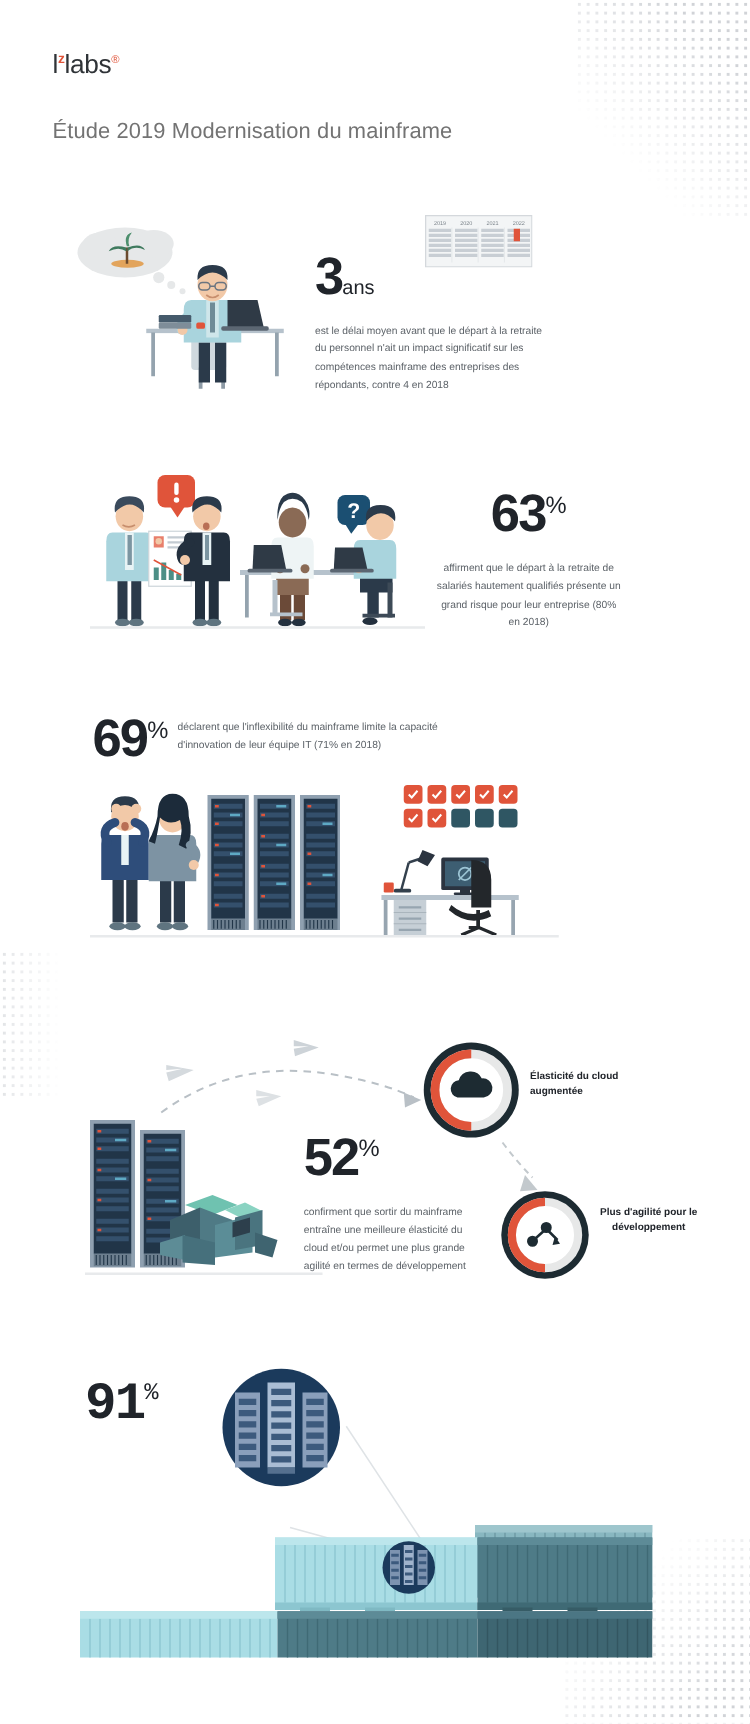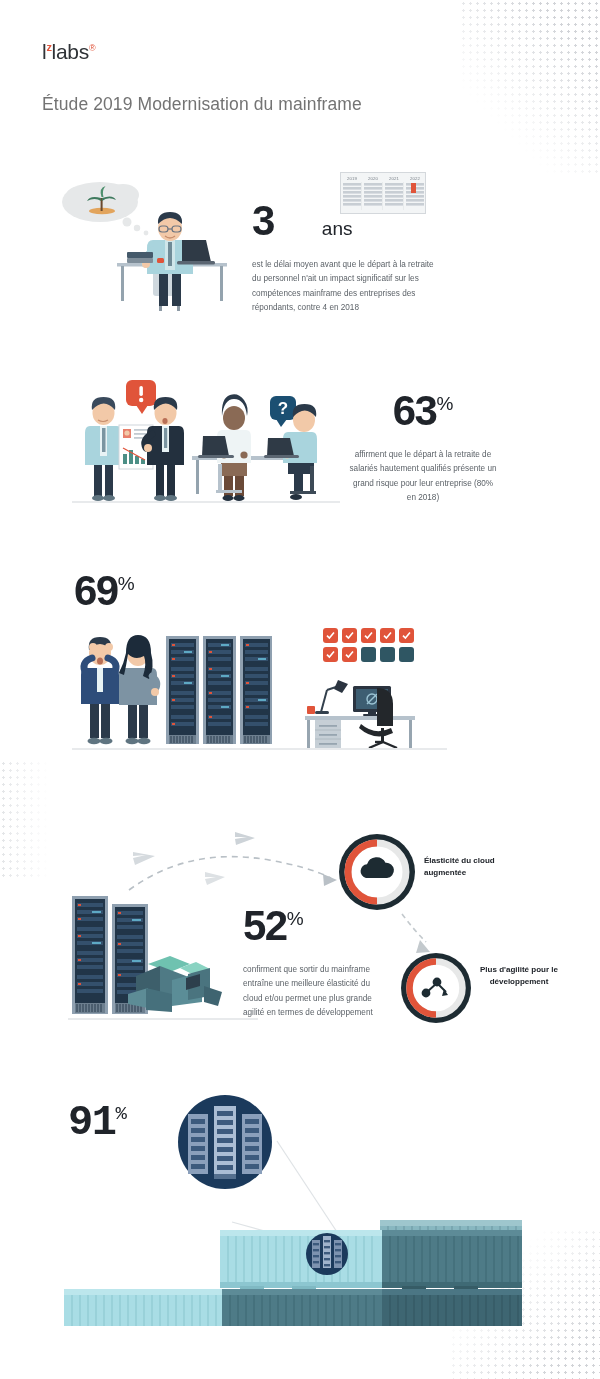--- a/index.html
+++ b/index.html
@@ -38,21 +38,21 @@
   .logo .z { color: #e0543a; font-size: 11px; vertical-align: super; font-weight: 600; }
   .logo .labs { font-weight: 400; }
   .logo .reg { color: #e0543a; font-size: 9px; vertical-align: super; }
 
   .title { position: absolute; left: 42px; top: 94px; font-size: 17.5px;
            color: #737373; font-weight: 400; letter-spacing: .1px; }
 
   
   .bignum { font-size: 42px; font-weight: 700; color: #20242a; line-height: 1;
             letter-spacing: -1.5px; }
-  .bignum .unit { font-size: 19px; font-weight: 400; letter-spacing: 0; color: #20242a; padding-left: 48px; }
+  .bignum .unit { font-size: 16px; font-weight: 400; letter-spacing: 0; color: #20242a; }
   .bignum .pct { font-size: 19px; font-weight: 500; letter-spacing: 0; color: #20242a;
                  vertical-align: super; }
   .body { font-size: 8.2px; line-height: 1.75; color: #5c6268; }
 
   .block { position: absolute; }
   .badge-label { font-size: 8px; font-weight: 700; line-height: 1.55; color: #20242a; }
 
   
   .grid10 { position: absolute; display: grid; grid-template-columns: repeat(5, 15px);
             gap: 4px 4px; }
@@ -312,20 +312,21 @@
       <span>63</span><span class="pct">%</span>
     </div>
     <div class="body" style="margin-top:16px;">affirment que le départ à la retraite de salariés hautement qualifiés présente un grand risque pour leur entreprise (80% en 2018)</div>
   </div>
 
   <div class="block" style="left:74px; top:570px; width:62px;">
     <div class="bignum">
       <span>69</span><span class="pct">%</span>
     </div>
   </div>
+  <div class="body" style="position:absolute; left:142px; top:575px; width:210px;">déclarent que l'inflexibilité du mainframe limite la capacité d'innovation de leur équipe IT (71% en 2018)</div>
 
   <div class="fig" style="left:72px; top:620px; width:200px; height:130px;">
     <svg width="200" height="130" viewBox="0 0 200 130">
 
       <g>
         <rect x="18" y="82" width="9" height="36" fill="#2b3a4a"></rect>
         <rect x="29" y="82" width="9" height="36" fill="#2b3a4a"></rect>
         <ellipse cx="22" cy="121" rx="6.5" ry="3.2" fill="#5f7480"></ellipse>
         <ellipse cx="34" cy="121" rx="6.5" ry="3.2" fill="#5f7480"></ellipse>
         <path d="M14 48 h28 q5 0 5 7 v29 h-38 v-29 q0 -7 5 -7z" fill="#2e4d7a"></path>

